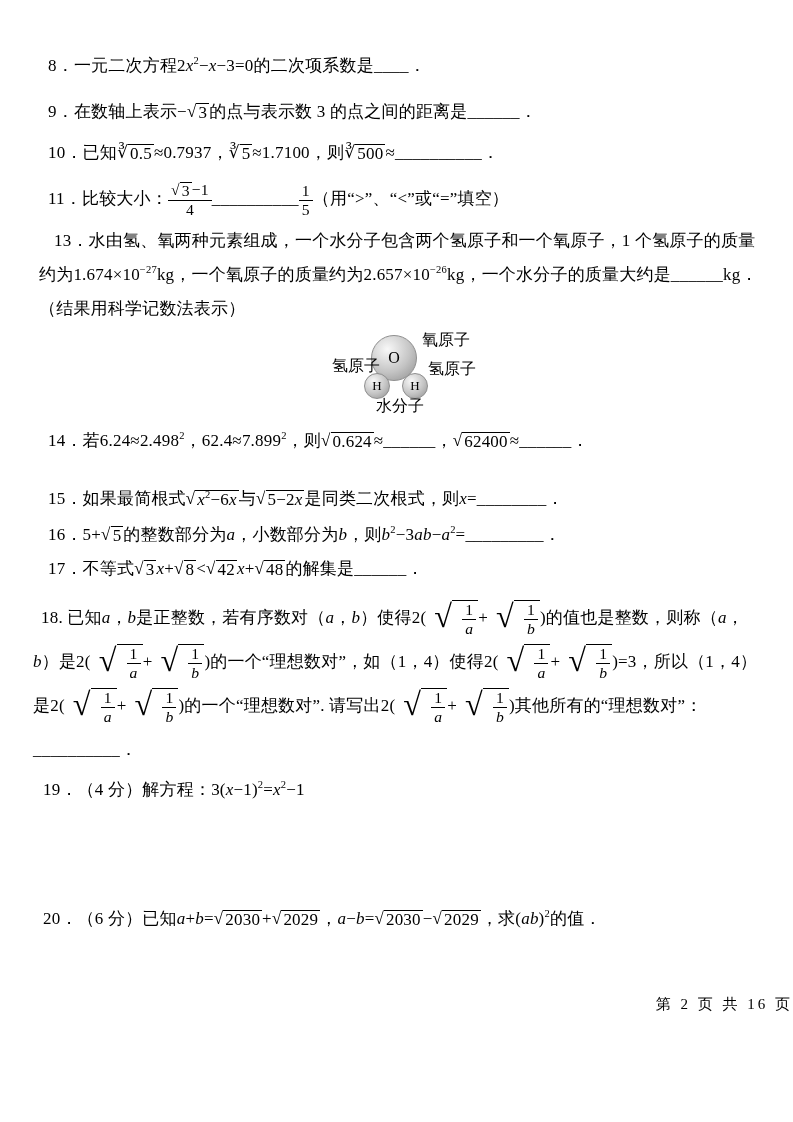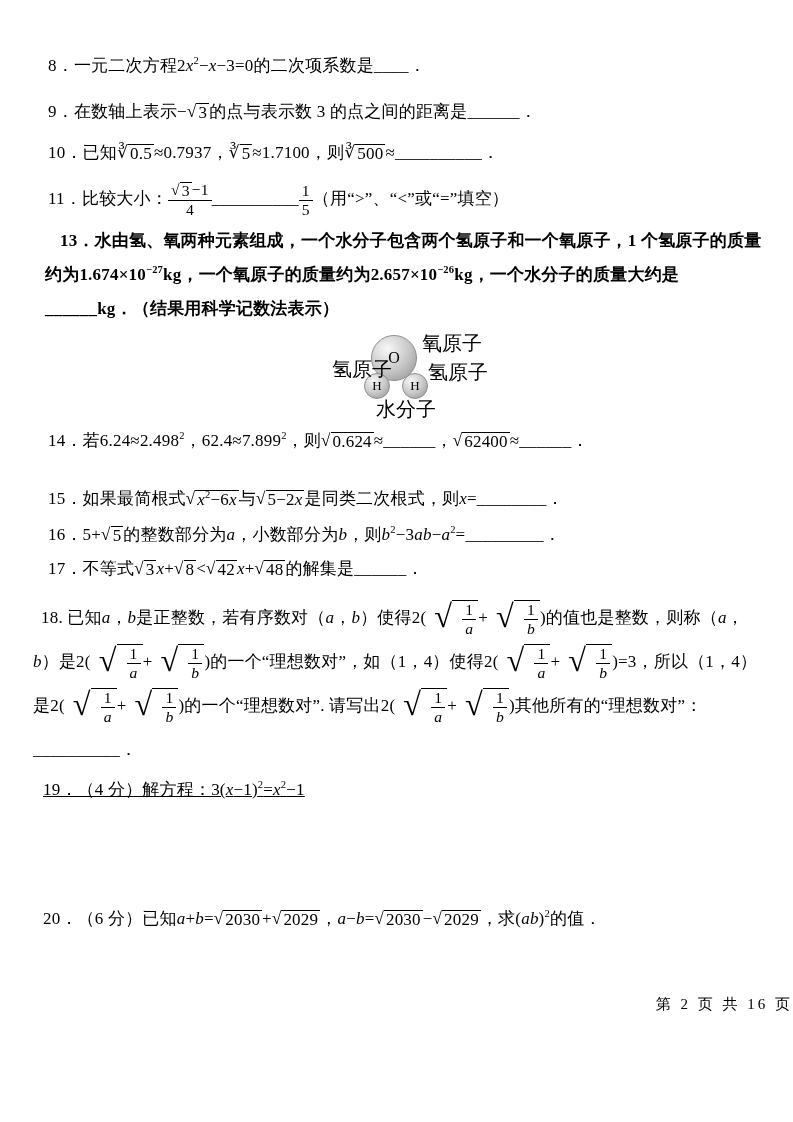--- a/index.html
+++ b/index.html
@@ -23,28 +23,28 @@
     margin: 0 0 15px 15px;
     font-size: 17px;
     line-height: 27px;
     letter-spacing: 0.2px;
   }
   #q8 { margin-bottom: 19px; }
   #q9 { margin-bottom: 13px; }
   #q10 { line-height: 30px; margin-bottom: 10px; }
   #q11 { line-height: 42px; margin-bottom: 4px; }
   #q12 { line-height: 30px; margin-bottom: 4px; }
-  #q13 { margin-left: 12px; text-indent: 15px; line-height: 34px; margin-bottom: 0; font-weight: bold; }
+  #q13 { margin-left: 6px; text-indent: 15px; line-height: 34px; margin-bottom: 0; }
   #q14 { line-height: 30px; margin-bottom: 28px; }
   #q15 { line-height: 30px; margin-bottom: 6px; }
   #q16 { line-height: 30px; margin-bottom: 4px; }
   #q17 { line-height: 30px; margin-bottom: 12px; }
   #q18 { margin-left: 0; text-indent: 8px; line-height: 44px; margin-bottom: 4px; }
   .section { margin-left: 0; margin-bottom: 8px; line-height: 26px; }
-  #q19 { margin-left: 10px; margin-bottom: 0; text-decoration: underline; }
+  #q19 { margin-left: 10px; margin-bottom: 0; }
   #q20 { margin: 102px 0 0 10px; }
 
   
   .mvar { font-style: italic; }
   sup { font-size: 0.62em; line-height: 0; }
   .sqrt { display: inline-flex; align-items: flex-start; white-space: nowrap; }
   .rsign { line-height: 1.05; }
   .rtop { border-top: 1px solid var(--ink, #000); padding: 0 2px; line-height: 1.05; }
   .sqrt.tall { vertical-align: middle; }
   .sqrt.tall > .rsign { font-size: 1.9em; line-height: 1; }
@@ -70,21 +70,21 @@
     background: radial-gradient(circle at 35% 30%,
       var(--sphere-light, #f8f8f8) 0%,
       var(--sphere-mid, #c4c4c4) 55%,
       var(--sphere-dark, #8e8e8e) 100%);
     display: flex; align-items: center; justify-content: center;
   }
   .atom.o { left: 41px; top: 7px; width: 46px; height: 46px; font-size: 16px; }
   .atom.h { width: 26px; height: 26px; top: 45px; font-size: 13px; }
   .atom.h1 { left: 34px; }
   .atom.h2 { left: 72px; }
-  .dlabel { position: absolute; font-size: 20px; white-space: nowrap; }
+  .dlabel { position: absolute; font-size: 16px; white-space: nowrap; }
   .l-oxy { left: 92px; top: 2px; }
   .l-hl  { left: 2px; top: 28px; }
   .l-hr  { left: 98px; top: 31px; }
   .l-mol { left: 46px; top: 68px; }
 
   .footer {
     position: absolute; left: 0; right: 0; bottom: 36px;
     text-align: right; font-size: 15px; letter-spacing: 3px;
   }
 </style>

